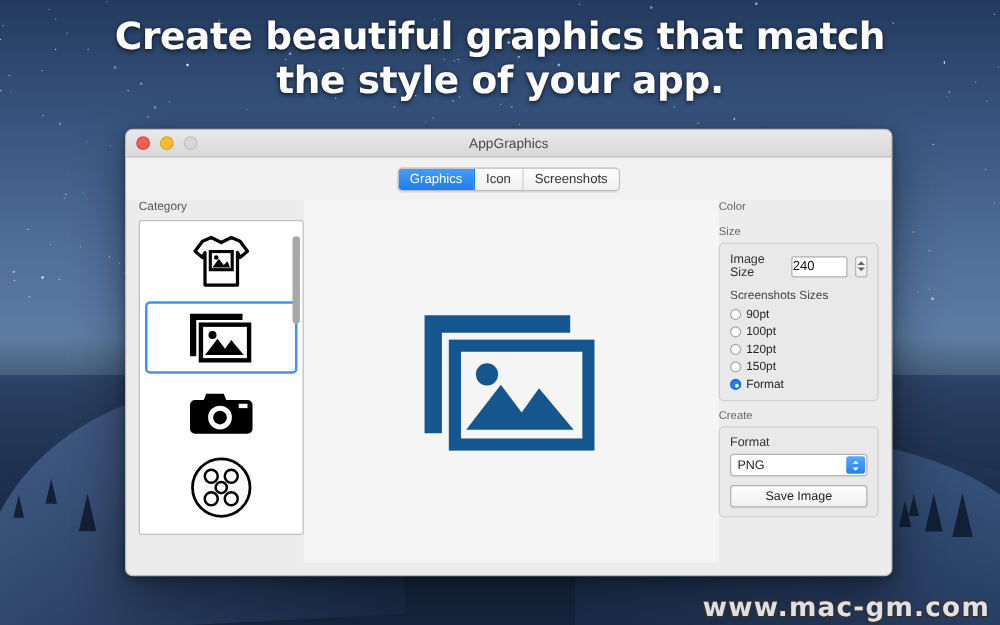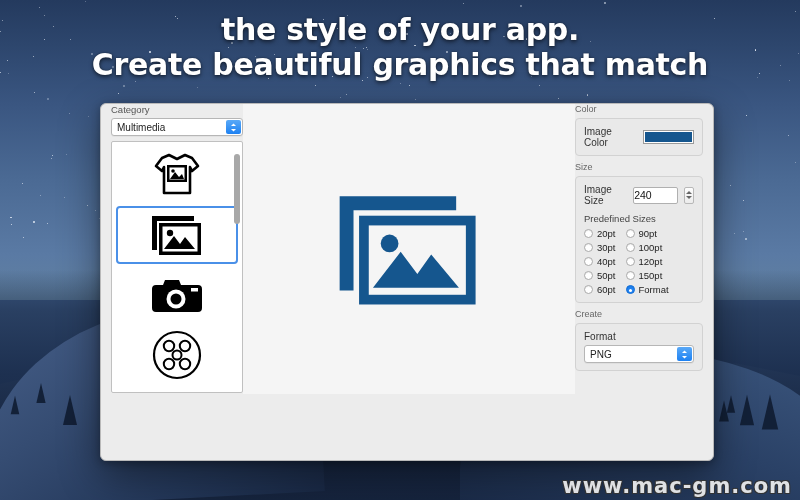--- a/index.html
+++ b/index.html
@@ -419,42 +419,48 @@
       <span class="tree" style="left: 285.834px; bottom: 83.9506px; transform: scale(1.07);"></span>
       <span class="tree" style="left: 456.102px; bottom: 78.6195px; transform: scale(0.75);"></span>
       <span class="tree" style="left: 613.553px; bottom: 94.9215px; transform: scale(0.56);"></span>
       <span class="tree" style="left: 762.515px; bottom: 73.1388px; transform: scale(1.17);"></span>
       <span class="tree" style="left: 466.465px; bottom: 89.605px; transform: scale(1.01);"></span>
       <span class="tree" style="left: 360.899px; bottom: 87.4201px; transform: scale(1.09);"></span>
     </div>
 </div>
 
 <div class="headline">
+  <div>Create beautiful graphics that match</div>
   <div>the style of your app.</div>
-  <div>Create beautiful graphics that match</div>
 </div>
 
 <div class="window">
 
-
+  <div class="titlebar">
+    <div class="lights">
+      <span class="light red"></span>
+      <span class="light yellow"></span>
+      <span class="light gray"></span>
+    </div>
+    <div class="win-title">AppGraphics</div>
+  </div>
+
+  <div class="tabrow">
+    <div class="tabs">
+      <div class="tab active">Graphics</div>
+      <div class="tab">Icon</div>
+      <div class="tab">Screenshots</div>
+    </div>
+  </div>
 
   <div class="wbody">
 
     <div class="left-pane">
       <div class="field-label">Category</div>
 
-      <div class="select">
-        <span>Multimedia</span>
-        <span class="chev">
-          <svg width="7" height="9" viewBox="0 0 7 9">
-            <path d="M3.5 0.5 L6 3 L1 3 Z" fill="#fff"></path>
-            <path d="M3.5 8.5 L6 6 L1 6 Z" fill="#fff"></path>
-          </svg>
-        </span>
-      </div>
 
       <div class="catlist">
 
         <div class="thumb">
           <svg width="58" height="44" viewBox="0 0 58 44">
             <path d="M14 5 L21 2 L29 6 L37 2 L44 5 L50 13 L44 18 L42 14 L42 40 L16 40 L16 14 L14 18 L8 13 Z" fill="none" stroke="#000" stroke-width="2.6" stroke-linejoin="round"></path>
             <rect x="19" y="12" width="20" height="17" fill="#000"></rect>
             <rect x="21.5" y="14.5" width="15" height="12" fill="#fff"></rect>
             <circle cx="25" cy="18" r="1.8" fill="#000"></circle>
             <path d="M22 26 L27 19 L31 24 L34 21 L36 26 Z" fill="#000"></path>
@@ -504,65 +510,37 @@
         <rect x="16.5" y="14.5" width="35" height="25" fill="#f5f5f5"></rect>
         <circle cx="24" cy="21" r="3.2" fill="#15568e"></circle>
         <path d="M18 37 L28 24 L34 32 L39 25 L49 37 Z" fill="#15568e"></path>
       </svg>
     </div>
 
     <div class="right-pane">
 
       <div>
         <div class="panel-title">Color</div>
-        <div class="panel">
-          <div class="row">
-            <span class="row-label">Image Color</span>
-            <span class="swatch"></span>
-          </div>
-        </div>
       </div>
 
       <div>
         <div class="panel-title">Size</div>
         <div class="panel">
           <div class="row">
             <span class="row-label">Image Size</span>
             <span class="numfield">240</span>
             <span class="stepper">
               <i class="up"></i>
               <i class="dn"></i>
             </span>
           </div>
 
-          <div class="panel-title" style="margin-top:7px;color:#444;font-size:9.5px">Predefined Sizes</div>
+          <div class="panel-title" style="margin-top:7px;color:#444;font-size:9.5px">Screenshots Sizes</div>
 
           <div class="radio-grid">
-            <div class="radio-col">
-              <label class="radio">
-                <span class="dot"></span>
-                <span>20pt</span>
-              </label>
-              <label class="radio">
-                <span class="dot"></span>
-                <span>30pt</span>
-              </label>
-              <label class="radio">
-                <span class="dot"></span>
-                <span>40pt</span>
-              </label>
-              <label class="radio">
-                <span class="dot"></span>
-                <span>50pt</span>
-              </label>
-              <label class="radio">
-                <span class="dot"></span>
-                <span>60pt</span>
-              </label>
-            </div>
 
             <div class="radio-col">
               <label class="radio">
                 <span class="dot"></span>
                 <span>90pt</span>
               </label>
               <label class="radio">
                 <span class="dot"></span>
                 <span>100pt</span>
               </label>
@@ -589,20 +567,21 @@
           <div class="field-label" style="font-size:10px;color:#333">Format</div>
           <div class="select">
             <span>PNG</span>
             <span class="chev">
               <svg width="7" height="9" viewBox="0 0 7 9">
                 <path d="M3.5 0.5 L6 3 L1 3 Z" fill="#fff"></path>
                 <path d="M3.5 8.5 L6 6 L1 6 Z" fill="#fff"></path>
               </svg>
             </span>
           </div>
+          <div class="btn">Save Image</div>
         </div>
       </div>
 
     </div>
   </div>
 </div>
 
 <div class="watermark">www.mac-gm.com</div>
 
 </body></html>

